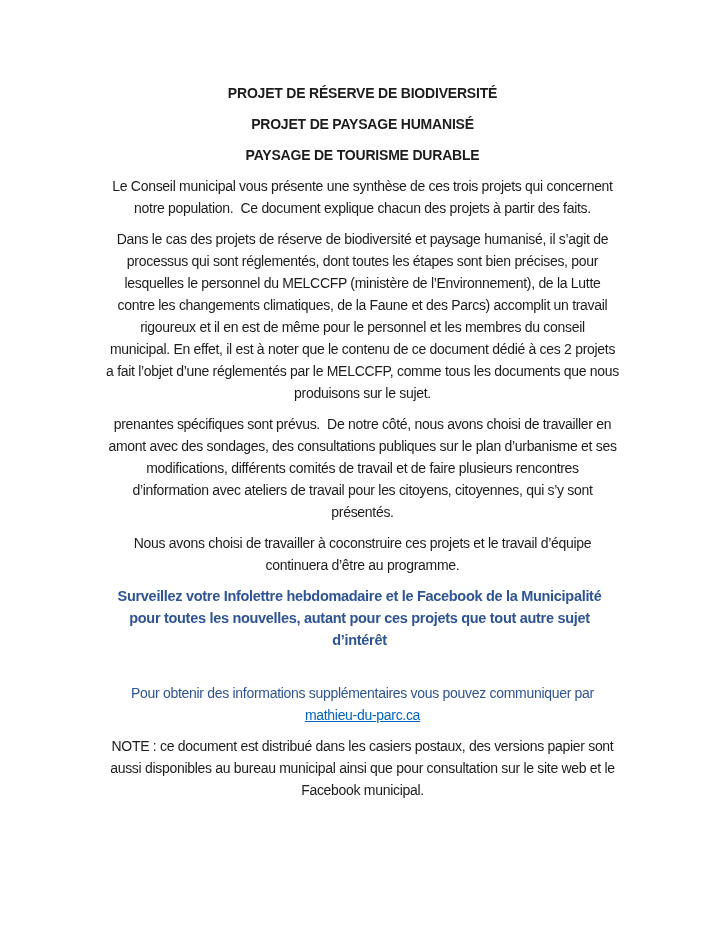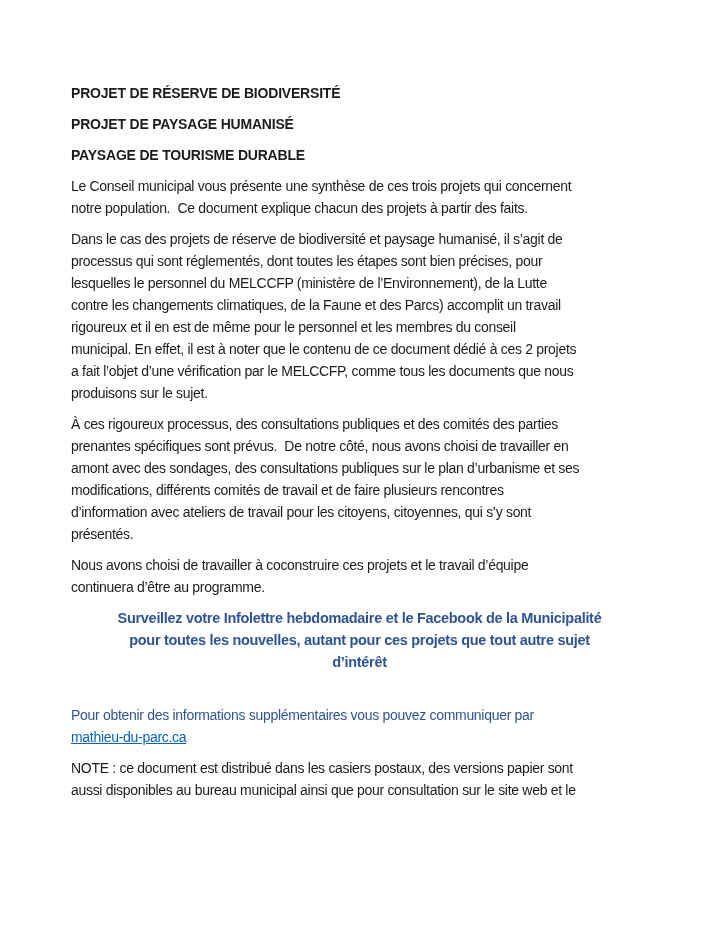--- a/index.html
+++ b/index.html
@@ -19,20 +19,21 @@
     color: var(--body-text);
     padding: 82px 66px 0 71px;
     overflow: hidden;
   }
   .line {
     font-size: 14px;
     line-height: 22px;
     letter-spacing: -0.3px;
     white-space: pre;
     color: var(--body-text);
+    text-align: center;
   }
   .heading {
     font-weight: bold;
     margin-bottom: 9px;
     letter-spacing: -0.2px;
   }
   .para { margin-bottom: 9px; }
   .notice {
     margin-bottom: 21px;
     text-align: center;
@@ -65,26 +66,25 @@
     <div class="line">notre population.  Ce document explique chacun des projets à partir des faits.</div>
   </div>
 
   <div class="para">
     <div class="line">Dans le cas des projets de réserve de biodiversité et paysage humanisé, il s’agit de</div>
     <div class="line">processus qui sont réglementés, dont toutes les étapes sont bien précises, pour</div>
     <div class="line">lesquelles le personnel du MELCCFP (ministère de l’Environnement), de la Lutte</div>
     <div class="line">contre les changements climatiques, de la Faune et des Parcs) accomplit un travail</div>
     <div class="line">rigoureux et il en est de même pour le personnel et les membres du conseil</div>
     <div class="line">municipal. En effet, il est à noter que le contenu de ce document dédié à ces 2 projets</div>
-    <div class="line">a fait l’objet d’une vérification par le MELCCFP, comme tous les documents que nous</div>
+    <div class="line">a fait l’objet d’une réglementés par le MELCCFP, comme tous les documents que nous</div>
     <div class="line">produisons sur le sujet.</div>
   </div>
 
   <div class="para">
-    <div class="line">À ces rigoureux processus, des consultations publiques et des comités des parties</div>
     <div class="line">prenantes spécifiques sont prévus.  De notre côté, nous avons choisi de travailler en</div>
     <div class="line">amont avec des sondages, des consultations publiques sur le plan d’urbanisme et ses</div>
     <div class="line">modifications, différents comités de travail et de faire plusieurs rencontres</div>
     <div class="line">d’information avec ateliers de travail pour les citoyens, citoyennes, qui s’y sont</div>
     <div class="line">présentés.</div>
   </div>
 
   <div class="para">
     <div class="line">Nous avons choisi de travailler à coconstruire ces projets et le travail d’équipe</div>
     <div class="line">continuera d’être au programme.</div>
@@ -97,15 +97,16 @@
   </div>
 
   <div class="para contact">
     <div class="line">Pour obtenir des informations supplémentaires vous pouvez communiquer par</div>
     <div class="line"><a class="email-link">mathieu-du-parc.ca</a></div>
   </div>
 
   <div class="para">
     <div class="line">NOTE : ce document est distribué dans les casiers postaux, des versions papier sont</div>
     <div class="line">aussi disponibles au bureau municipal ainsi que pour consultation sur le site web et le</div>
+    <div class="line">Facebook municipal.</div>
   </div>
 
 </div>
 
 </body></html>

